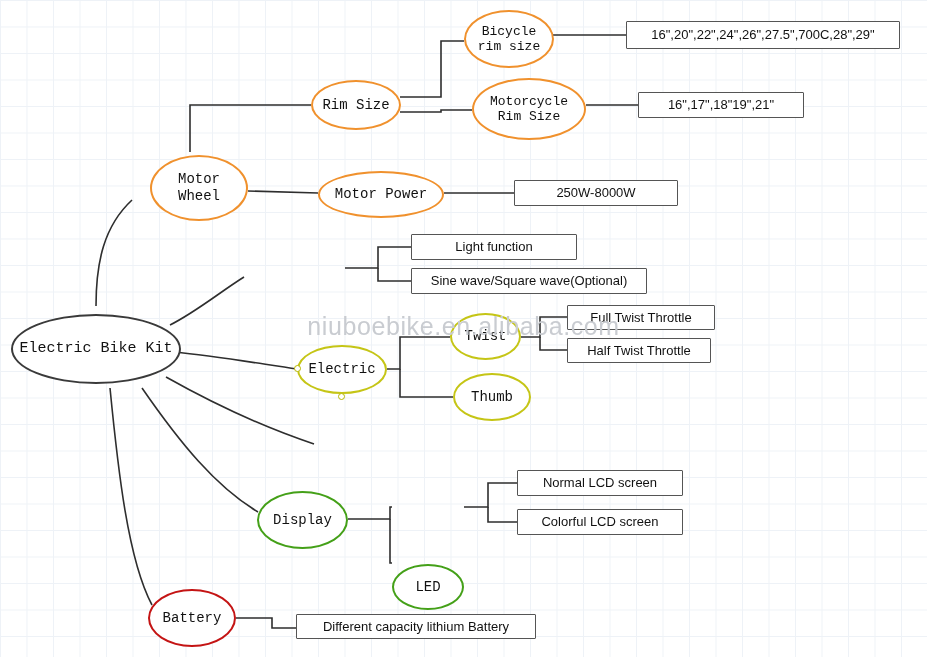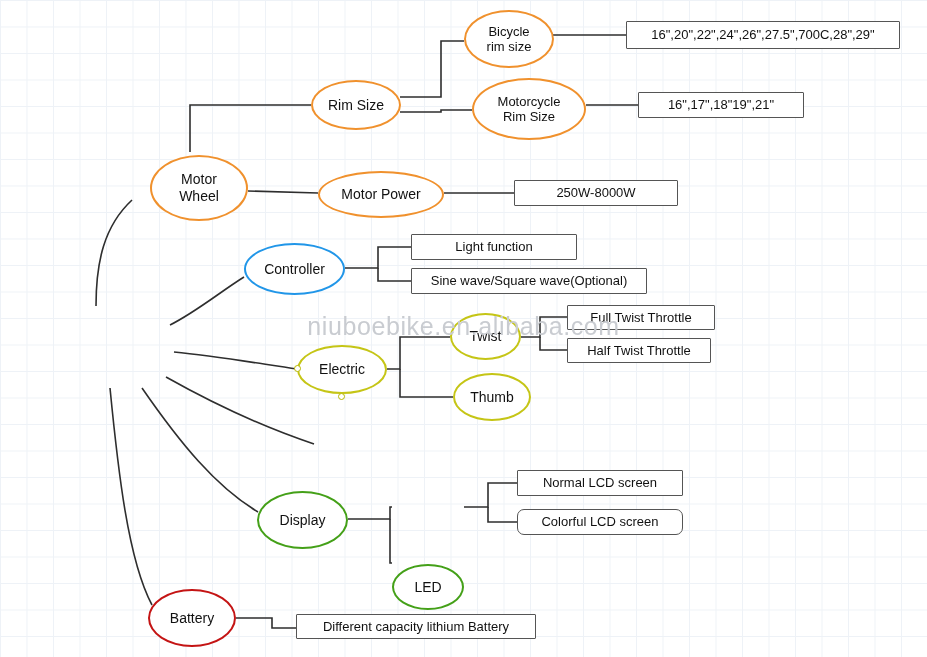--- a/index.html
+++ b/index.html
@@ -38,20 +38,21 @@
     justify-content: center;
     text-align: center;
     color: #111111;
     line-height: 1.18;
     background: #ffffff;
   }
   .ellipse {
     border-radius: 50%;
     border-style: solid;
     border-width: 2px;
+    font-family: Liberation Mono, monospace;
   }
   .rect {
     border: 1px solid #555555;
     border-radius: 1px;
   }
   .watermark {
     position: absolute;
     left: 0;
     top: 312px;
     width: 927px;
@@ -119,20 +120,23 @@
       <path d="M348,519 L390,519 L390,507 L392,507"></path>
       <path d="M390,519 L390,563 L392,563"></path>
 
       <path d="M464,507 L488,507 L488,483 L517,483"></path>
       <path d="M488,507 L488,522 L517,522"></path>
 
       <path d="M236,618 L272,618 L272,628 L296,628"></path>
     </g>
   </svg>
 
+  <div class="node ellipse" style="left:11px; top:314px; width:170px; height:70px; border-color:#3a3a3a; font-size:15px;">
+    <span>Electric Bike Kit</span>
+  </div>
 
   <div class="node ellipse" style="left:150px; top:155px; width:98px; height:66px; border-color:#f0912d; font-size:14px; white-space:pre-line;">
     <span>Motor
 Wheel</span>
   </div>
 
   <div class="node ellipse" style="left:311px; top:80px; width:90px; height:50px; border-color:#f0912d; font-size:14px;">
     <span>Rim Size</span>
   </div>
 
@@ -155,23 +159,20 @@
   </div>
 
   <div class="node ellipse" style="left:318px; top:171px; width:126px; height:47px; border-color:#f0912d; font-size:14px;">
     <span>Motor Power</span>
   </div>
 
   <div class="node rect" style="left:514px; top:180px; width:164px; height:26px; font-size:13px;">
     <span>250W-8000W</span>
   </div>
 
-  <div class="node ellipse" style="left:244px; top:243px; width:101px; height:52px; border-color:#2196e8; font-size:14px;">
-    <span>Controller</span>
-  </div>
 
   <div class="node rect" style="left:411px; top:268px; width:236px; height:26px; font-size:13px;">
     <span>Sine wave/Square wave(Optional)</span>
   </div>
 
   <div class="node rect" style="left:411px; top:234px; width:166px; height:26px; font-size:13px;">
     <span>Light function</span>
   </div>
 
   <div class="node ellipse" style="left:297px; top:345px; width:90px; height:49px; border-color:#c5c516; font-size:14px;">
@@ -203,21 +204,21 @@
 
 
   <div class="node ellipse" style="left:392px; top:564px; width:72px; height:46px; border-color:#44a018; font-size:14px;">
     <span>LED</span>
   </div>
 
   <div class="node rect" style="left:517px; top:470px; width:166px; height:26px; font-size:13px;">
     <span>Normal LCD screen</span>
   </div>
 
-  <div class="node rect" style="left:517px; top:509px; width:166px; height:26px; font-size:13px;border-radius:7px;">
+  <div class="node rect" style="left:517px; top:509px; width:166px; height:26px; font-size:13px;">
     <span>Colorful LCD screen</span>
   </div>
 
   <div class="node ellipse" style="left:148px; top:589px; width:88px; height:58px; border-color:#c41414; font-size:14px;">
     <span>Battery</span>
   </div>
 
   <div class="node rect" style="left:296px; top:614px; width:240px; height:25px; font-size:13px;">
     <span>Different capacity lithium Battery</span>
   </div>

